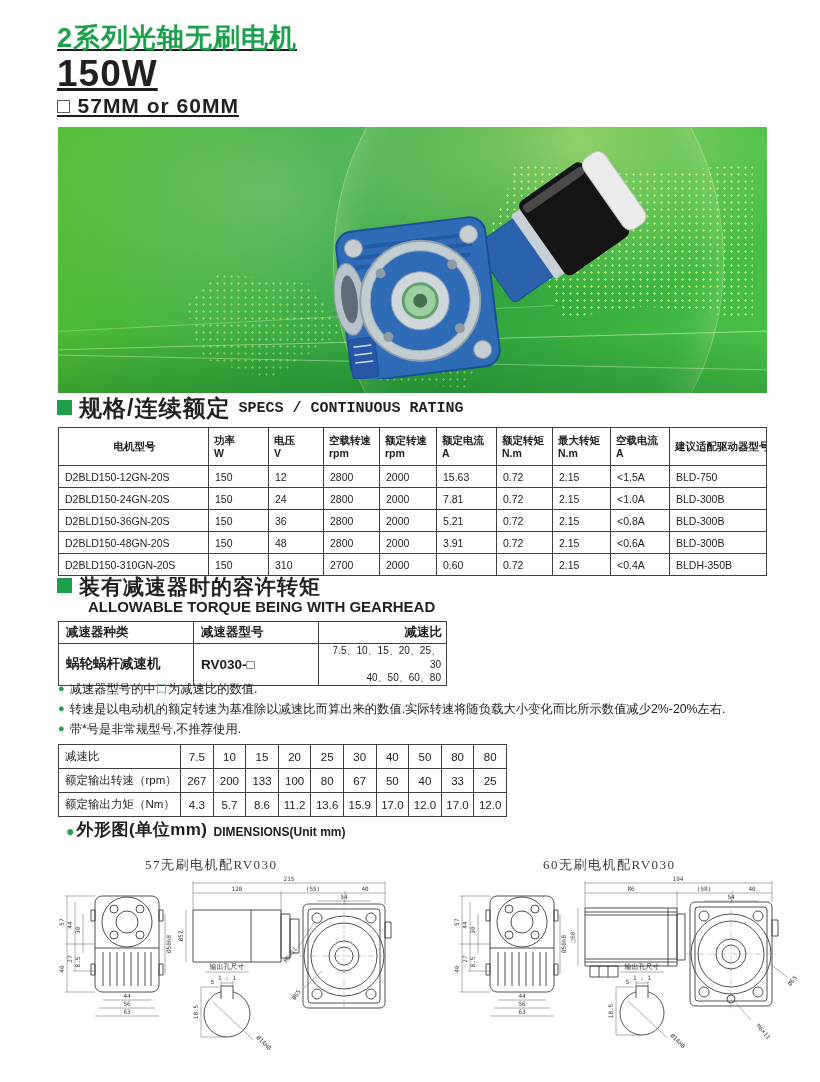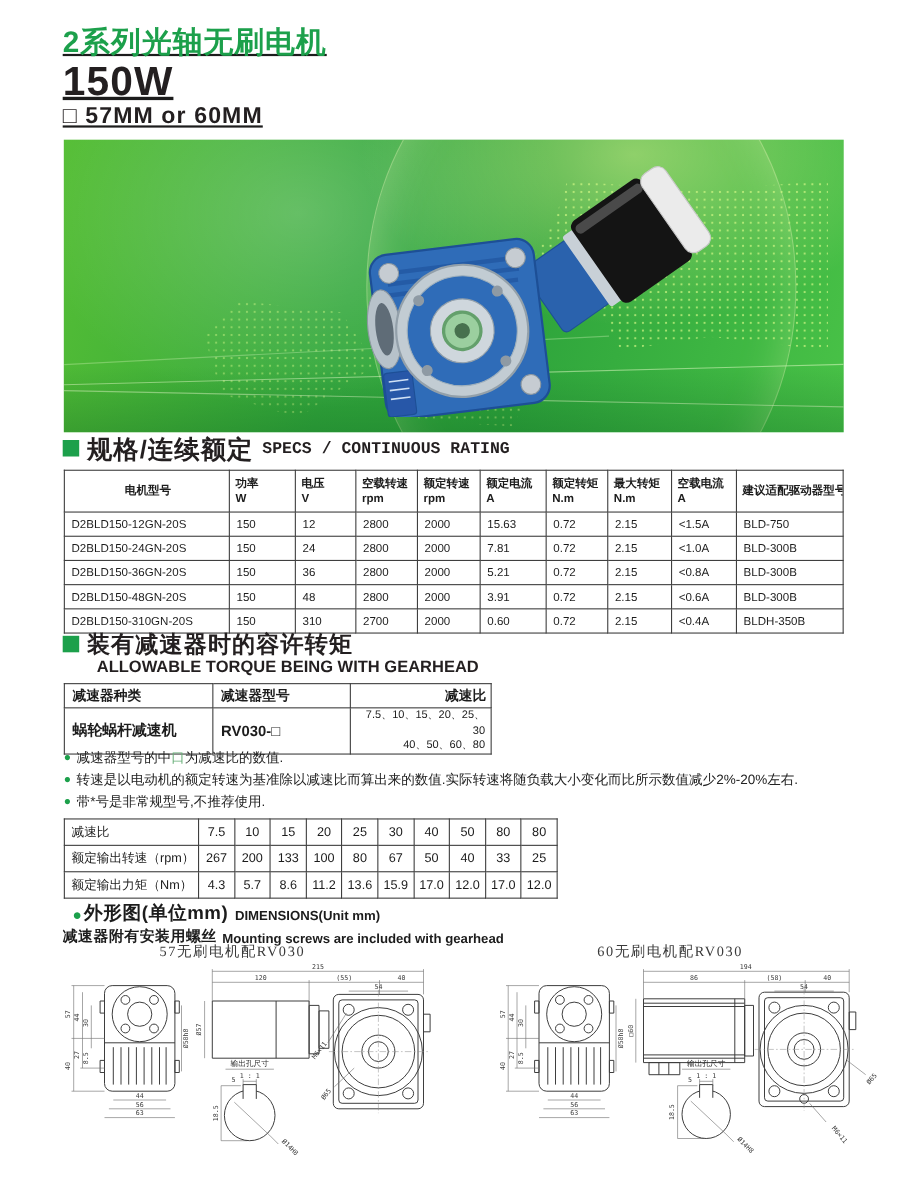--- a/index.html
+++ b/index.html
@@ -375,24 +375,20 @@
           <td>12.0</td>
         </tr>
       </tbody>
   </table>
 
   <div class="dim-head">
     <span class="dim-dot">●</span>
     <span class="dim-cn">外形图(单位mm)</span>
     <span class="dim-en">DIMENSIONS(Unit mm)</span>
   </div>
-  <div class="dim-sub">
-    <span class="dim-sub-cn">减速器附有安装用螺丝</span>
-    <span class="dim-sub-en">Mounting screws are included with gearhead</span>
-  </div>
 
   <div class="drawing-caption cap-left">57无刷电机配RV030</div>
   <div class="drawing-caption cap-right">60无刷电机配RV030</div>
 
   <svg class="tech tech-left" width="400" height="204" viewBox="0 0 400 204">
 
     <g class="part">
       <rect x="40" y="22" width="64" height="96" rx="7"></rect>
       <line x1="40" y1="74" x2="104" y2="74"></line>
       <circle cx="72" cy="48" r="25"></circle>

